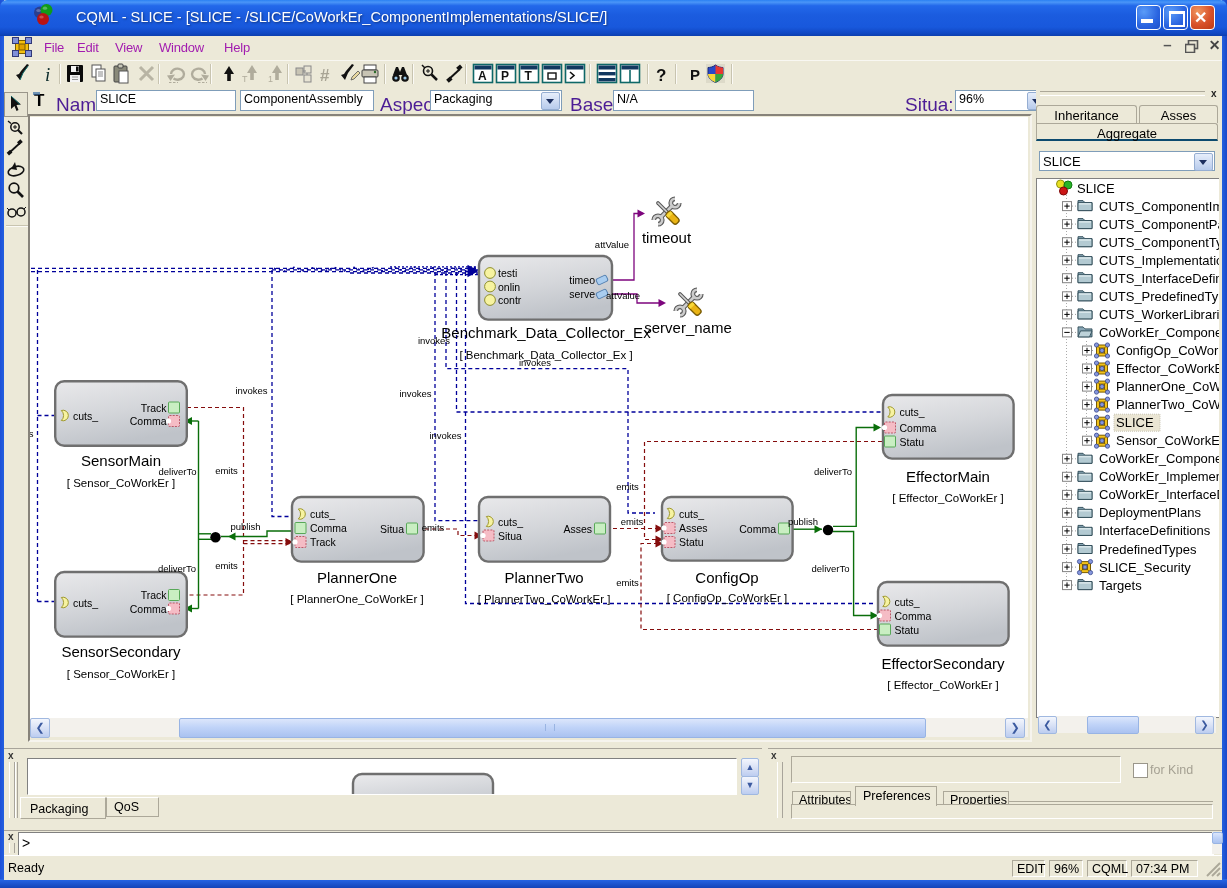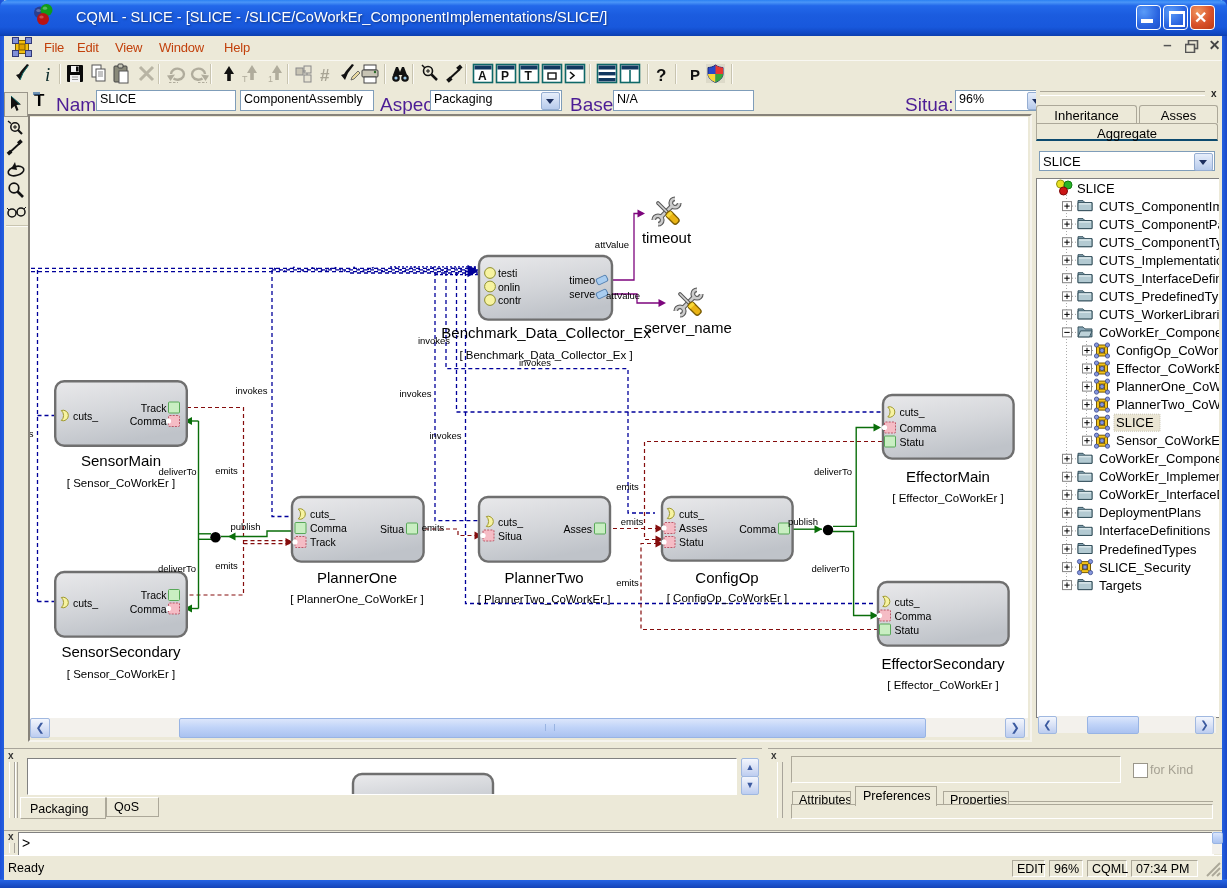--- a/index.html
+++ b/index.html
@@ -11,21 +11,21 @@
   #bb{left:0;top:879px;width:1227px;height:9px;background:linear-gradient(180deg,#2767e8,#1443b8);}
   
   #title{left:0;top:0;width:1227px;height:36px;background:linear-gradient(180deg,#2a80f2 0%,#4a96f8 6%,#2268ea 16%,#1b5cdf 42%,#1858dc 75%,#1048c4 92%,#0c3fae 100%);border-radius:7px 7px 0 0;}
   #title .txt{position:absolute;left:56px;top:9px;color:#fff;font-weight:normal;font-size:14.6px;letter-spacing:0px;text-shadow:1px 1px 2px #12357d;margin-left:20px;}
   .tbtn{position:absolute;top:5px;width:25px;height:25px;border-radius:4px;border:1px solid #fff;box-sizing:border-box;}
   .tbtn.min,.tbtn.max{background:radial-gradient(circle at 30% 25%,#5a9cf8,#2a64e0 60%,#1c50cc);}
   .tbtn.close{background:radial-gradient(circle at 30% 25%,#f0975f,#d8512a 55%,#bc3a14);}
   .tbtn span{position:absolute;color:#fff;}
   
   #menubar{left:4px;top:36px;width:1218px;height:24px;background:#ece9d8;border-bottom:1px solid #d8d4c0;}
-  .mitem{position:absolute;top:4px;font-size:13px;letter-spacing:-0.2px;color:#c2410c;}
+  .mitem{position:absolute;top:4px;font-size:13px;letter-spacing:-0.2px;color:#a21caf;}
   .mdib{position:absolute;top:2px;width:21px;height:19px;color:#555;text-align:center;}
   
   #toolbar1{left:4px;top:60px;width:1218px;height:27px;background:#ece9d8;border-top:1px solid #f8f7f2;border-bottom:1px solid #d6d2be;}
   #toolbar2{left:4px;top:88px;width:1218px;height:28px;background:#ece9d8;}
   .t2lbl{position:absolute;top:6px;font-size:19px;color:#4c1d95;}
   .t2box{position:absolute;top:2px;height:18px;background:#fff;border:1px solid #7f9db9;font-size:12.5px;padding:1px 3px 0 3px;color:#000;box-sizing:content-box;}
   .cmbarrow{position:absolute;top:1px;right:1px;width:17px;height:16px;background:linear-gradient(180deg,#e6eefb,#cfdcf3 50%,#b7cbec);border:1px solid #96aed2;border-radius:2px;}
   .cmbarrow:after{content:"";position:absolute;left:4px;top:6px;border-left:4px solid transparent;border-right:4px solid transparent;border-top:5px solid #1c2f5f;}
   
   #palette{left:4px;top:88px;width:26px;height:652px;background:#ece9d8;}

